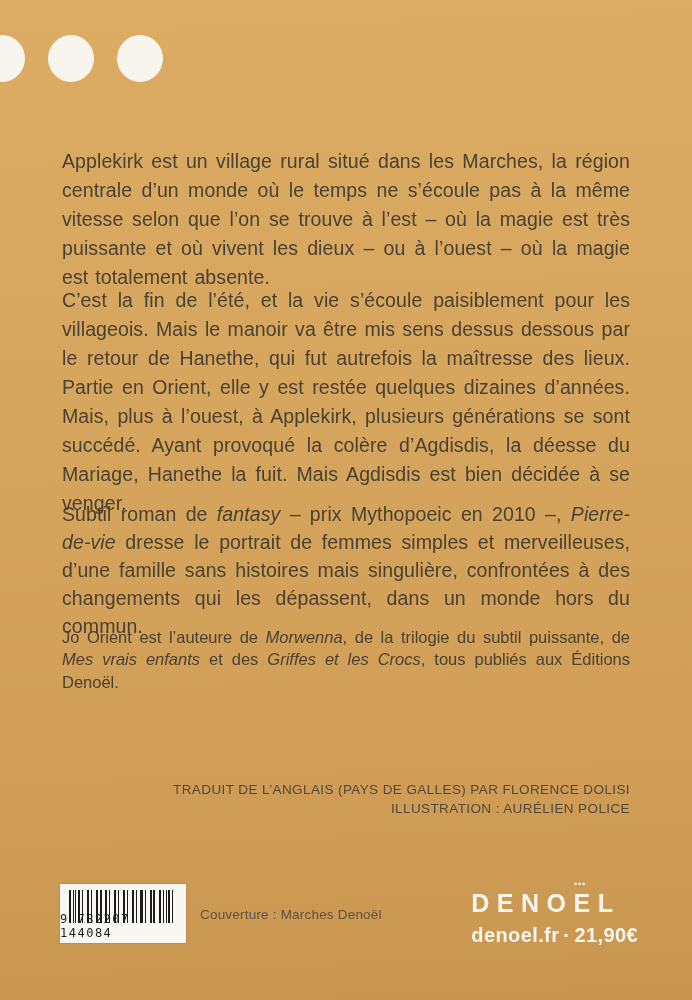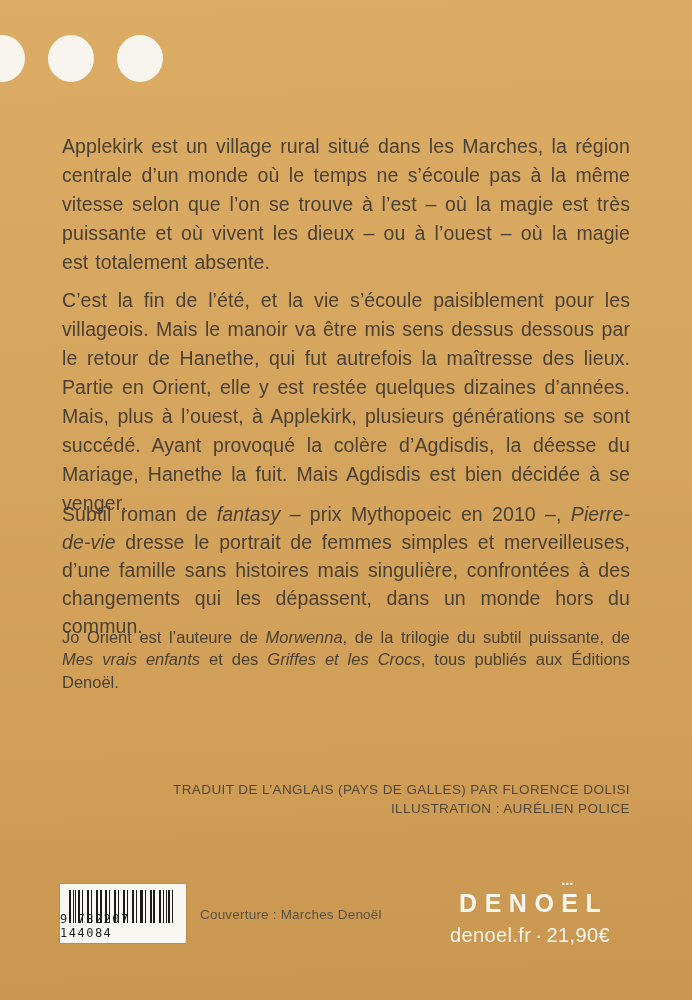--- a/index.html
+++ b/index.html
@@ -14,21 +14,21 @@
   }
   
   .dot{position:absolute;top:35px;width:46px;height:47px;border-radius:50%;background:#f8f5ee;}
   .dot1{left:-21px;}
   .dot2{left:48px;}
   .dot3{left:117px;}
 
   
   .bodycopy{position:absolute;left:62px;width:568px;text-align:justify;}
   .para{font-size:19.5px;line-height:29px;letter-spacing:.1px;word-spacing:1.5px;}
-  .p1{top:112px;}
+  .p1{top:127px;}
   .p2{top:266px;}
   .p3{top:480px;line-height:28px;}
   .bio{top:609px;font-size:16.5px;line-height:22.5px;word-spacing:.5px;}
   .it{font-style:italic;}
 
   
   .credits{position:absolute;left:62px;top:781px;width:568px;
     font-size:13.5px;line-height:18.5px;letter-spacing:.4px;color:#52483a;text-align:right;}
 
   
@@ -37,26 +37,26 @@
   .bars{position:absolute;left:9px;right:9px;top:6px;height:33px;
     background-image:
       repeating-linear-gradient(90deg,#1c1c1c 0 2px,rgba(0,0,0,0) 2px 4px,#1c1c1c 4px 5px,rgba(0,0,0,0) 5px 9px),
       repeating-linear-gradient(90deg,rgba(0,0,0,0) 0 6px,#1c1c1c 6px 7px,rgba(0,0,0,0) 7px 13px);}
   .barcode-num{position:absolute;left:0;right:0;bottom:3px;text-align:left;
     font-family:"DejaVu Sans Mono", monospace;font-size:12px;letter-spacing:1.5px;color:#1e1e1e;}
 
   .printinfo{position:absolute;left:200px;top:906px;font-size:13.5px;line-height:17.5px;
     color:#5c5243;letter-spacing:.2px;}
 
-  .brand{position:absolute;right:82px;top:889px;text-align:center;color:#f8f5ee;}
+  .brand{position:absolute;right:54px;top:889px;text-align:left;color:#f8f5ee;}
   .brand-name{font-size:25px;font-weight:bold;letter-spacing:7.5px;margin-right:-7.5px;white-space:nowrap;}
   .ee{position:relative;display:inline-block;}
   .ee .trema{position:absolute;top:-10px;left:0px;font-size:15px;font-weight:bold;
     letter-spacing:-1px;line-height:10px;}
-  .brand-site{margin-top:6px;font-size:20px;font-weight:normal;letter-spacing:.4px;white-space:nowrap;}
+  .brand-site{margin-top:6px;font-size:20px;font-weight:bold;letter-spacing:.4px;white-space:nowrap;}
   .sep{padding:0 4px;}
 </style>
 </head>
 <body>
 
 <div class="page">
 
   <div class="dot dot1"></div>
   <div class="dot dot2"></div>
   <div class="dot dot3"></div>

